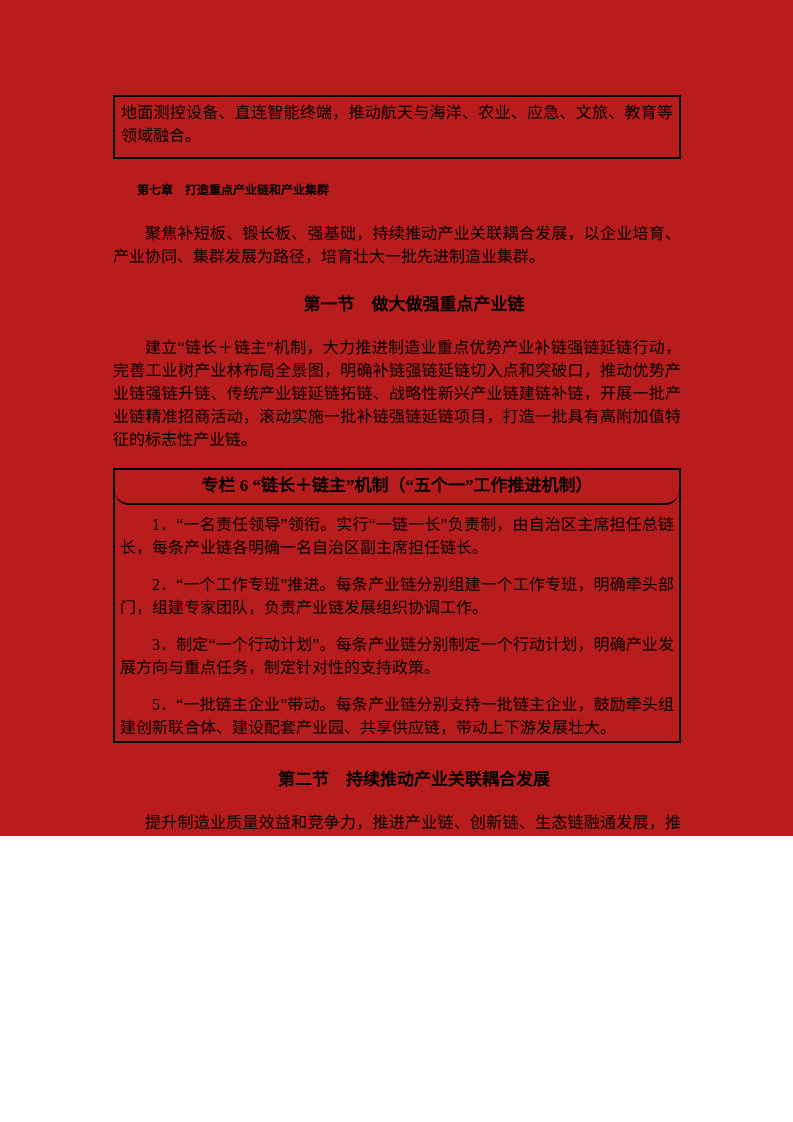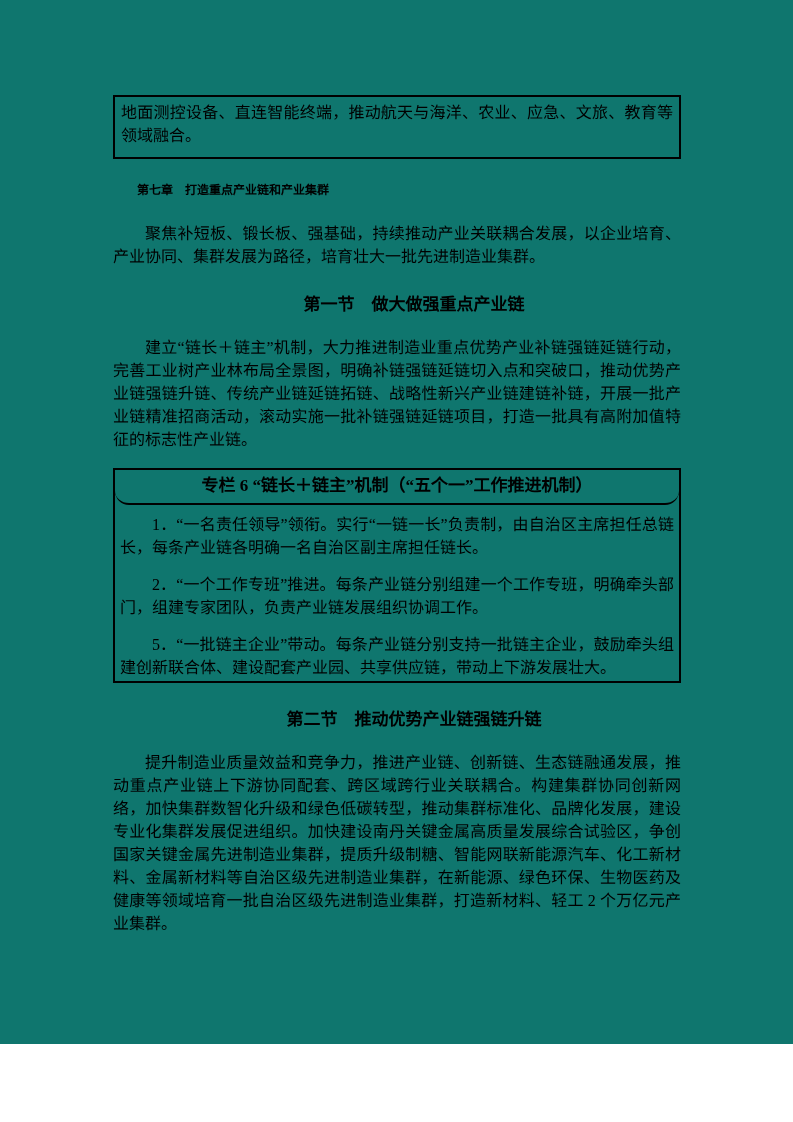--- a/index.html
+++ b/index.html
@@ -3,22 +3,22 @@
 <meta charset="utf-8">
 <style>
   html, body {
     margin: 0;
     padding: 0;
     background: #ffffff;
   }
   .page {
     position: relative;
     width: 793px;
-    height: 1044px;
-    background: #0f766e;
+    height: 836px;
+    background: #b91c1c;
     overflow: hidden;
     font-family: "Liberation Serif", "DejaVu Serif", serif;
     color: #000000;
   }
   .content {
     position: absolute;
     left: 113px;
     top: 95px;
     width: 568px;
     font-size: 16px;
@@ -110,24 +110,25 @@
 
     <h2 class="section-title">第一节　做大做强重点产业链</h2>
 
     <p class="para">建立“链长＋链主”机制，大力推进制造业重点优势产业补链强链延链行动，完善工业树产业林布局全景图，明确补链强链延链切入点和突破口，推动优势产业链强链升链、传统产业链延链拓链、战略性新兴产业链建链补链，开展一批产业链精准招商活动，滚动实施一批补链强链延链项目，打造一批具有高附加值特征的标志性产业链。</p>
 
     <div class="panel">
       <div class="panel-header">专栏 6  “链长＋链主”机制（“五个一”工作推进机制）</div>
       <div class="panel-body">
         <p class="panel-item">1．“一名责任领导”领衔。实行“一链一长”负责制，由自治区主席担任总链长，每条产业链各明确一名自治区副主席担任链长。</p>
         <p class="panel-item">2．“一个工作专班”推进。每条产业链分别组建一个工作专班，明确牵头部门，组建专家团队，负责产业链发展组织协调工作。</p>
+        <p class="panel-item">3．制定“一个行动计划”。每条产业链分别制定一个行动计划，明确产业发展方向与重点任务，制定针对性的支持政策。</p>
         <p class="panel-item">5．“一批链主企业”带动。每条产业链分别支持一批链主企业，鼓励牵头组建创新联合体、建设配套产业园、共享供应链，带动上下游发展壮大。</p>
       </div>
     </div>
 
-    <h2 class="section-title">第二节　推动优势产业链强链升链</h2>
+    <h2 class="section-title">第二节　持续推动产业关联耦合发展</h2>
 
     <p class="para">提升制造业质量效益和竞争力，推进产业链、创新链、生态链融通发展，推动重点产业链上下游协同配套、跨区域跨行业关联耦合。构建集群协同创新网络，加快集群数智化升级和绿色低碳转型，推动集群标准化、品牌化发展，建设专业化集群发展促进组织。加快建设南丹关键金属高质量发展综合试验区，争创国家关键金属先进制造业集群，提质升级制糖、智能网联新能源汽车、化工新材料、金属新材料等自治区级先进制造业集群，在新能源、绿色环保、生物医药及健康等领域培育一批自治区级先进制造业集群，打造新材料、轻工 2 个万亿元产业集群。</p>
 
   </div>
 
   <div class="watermark">tanguanli.org.cn</div>
 </div>
 
 </body></html>

